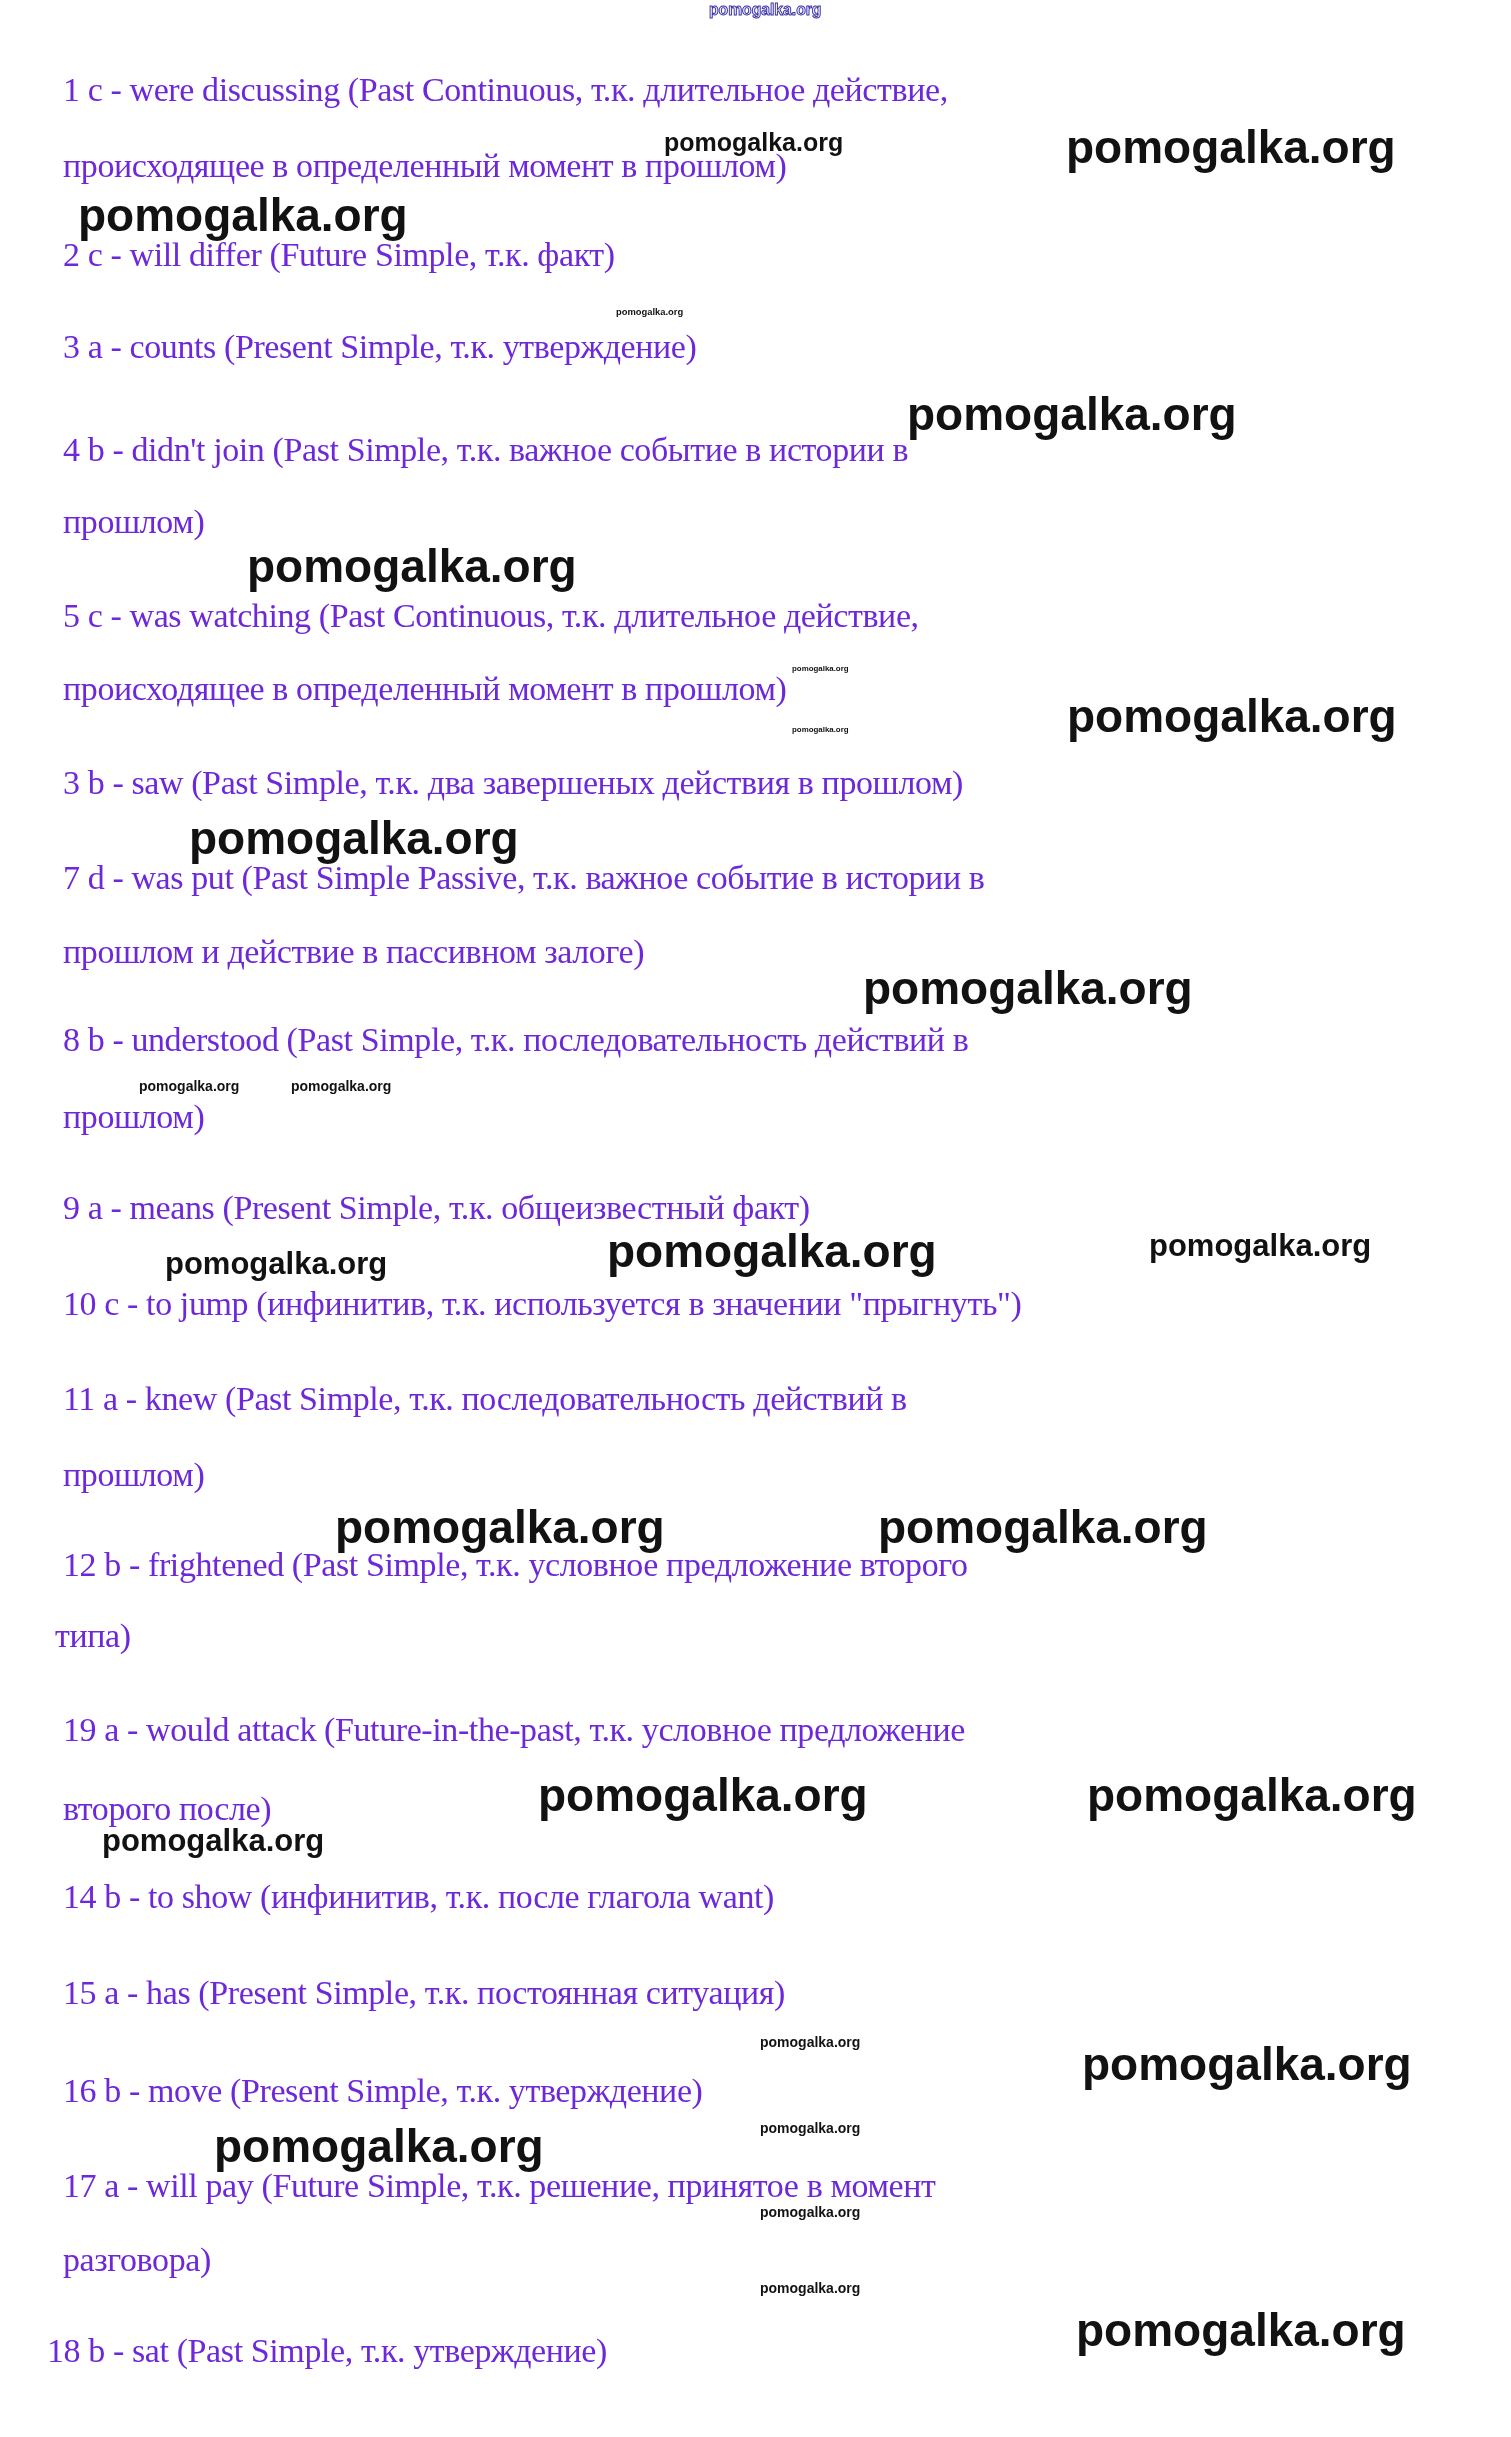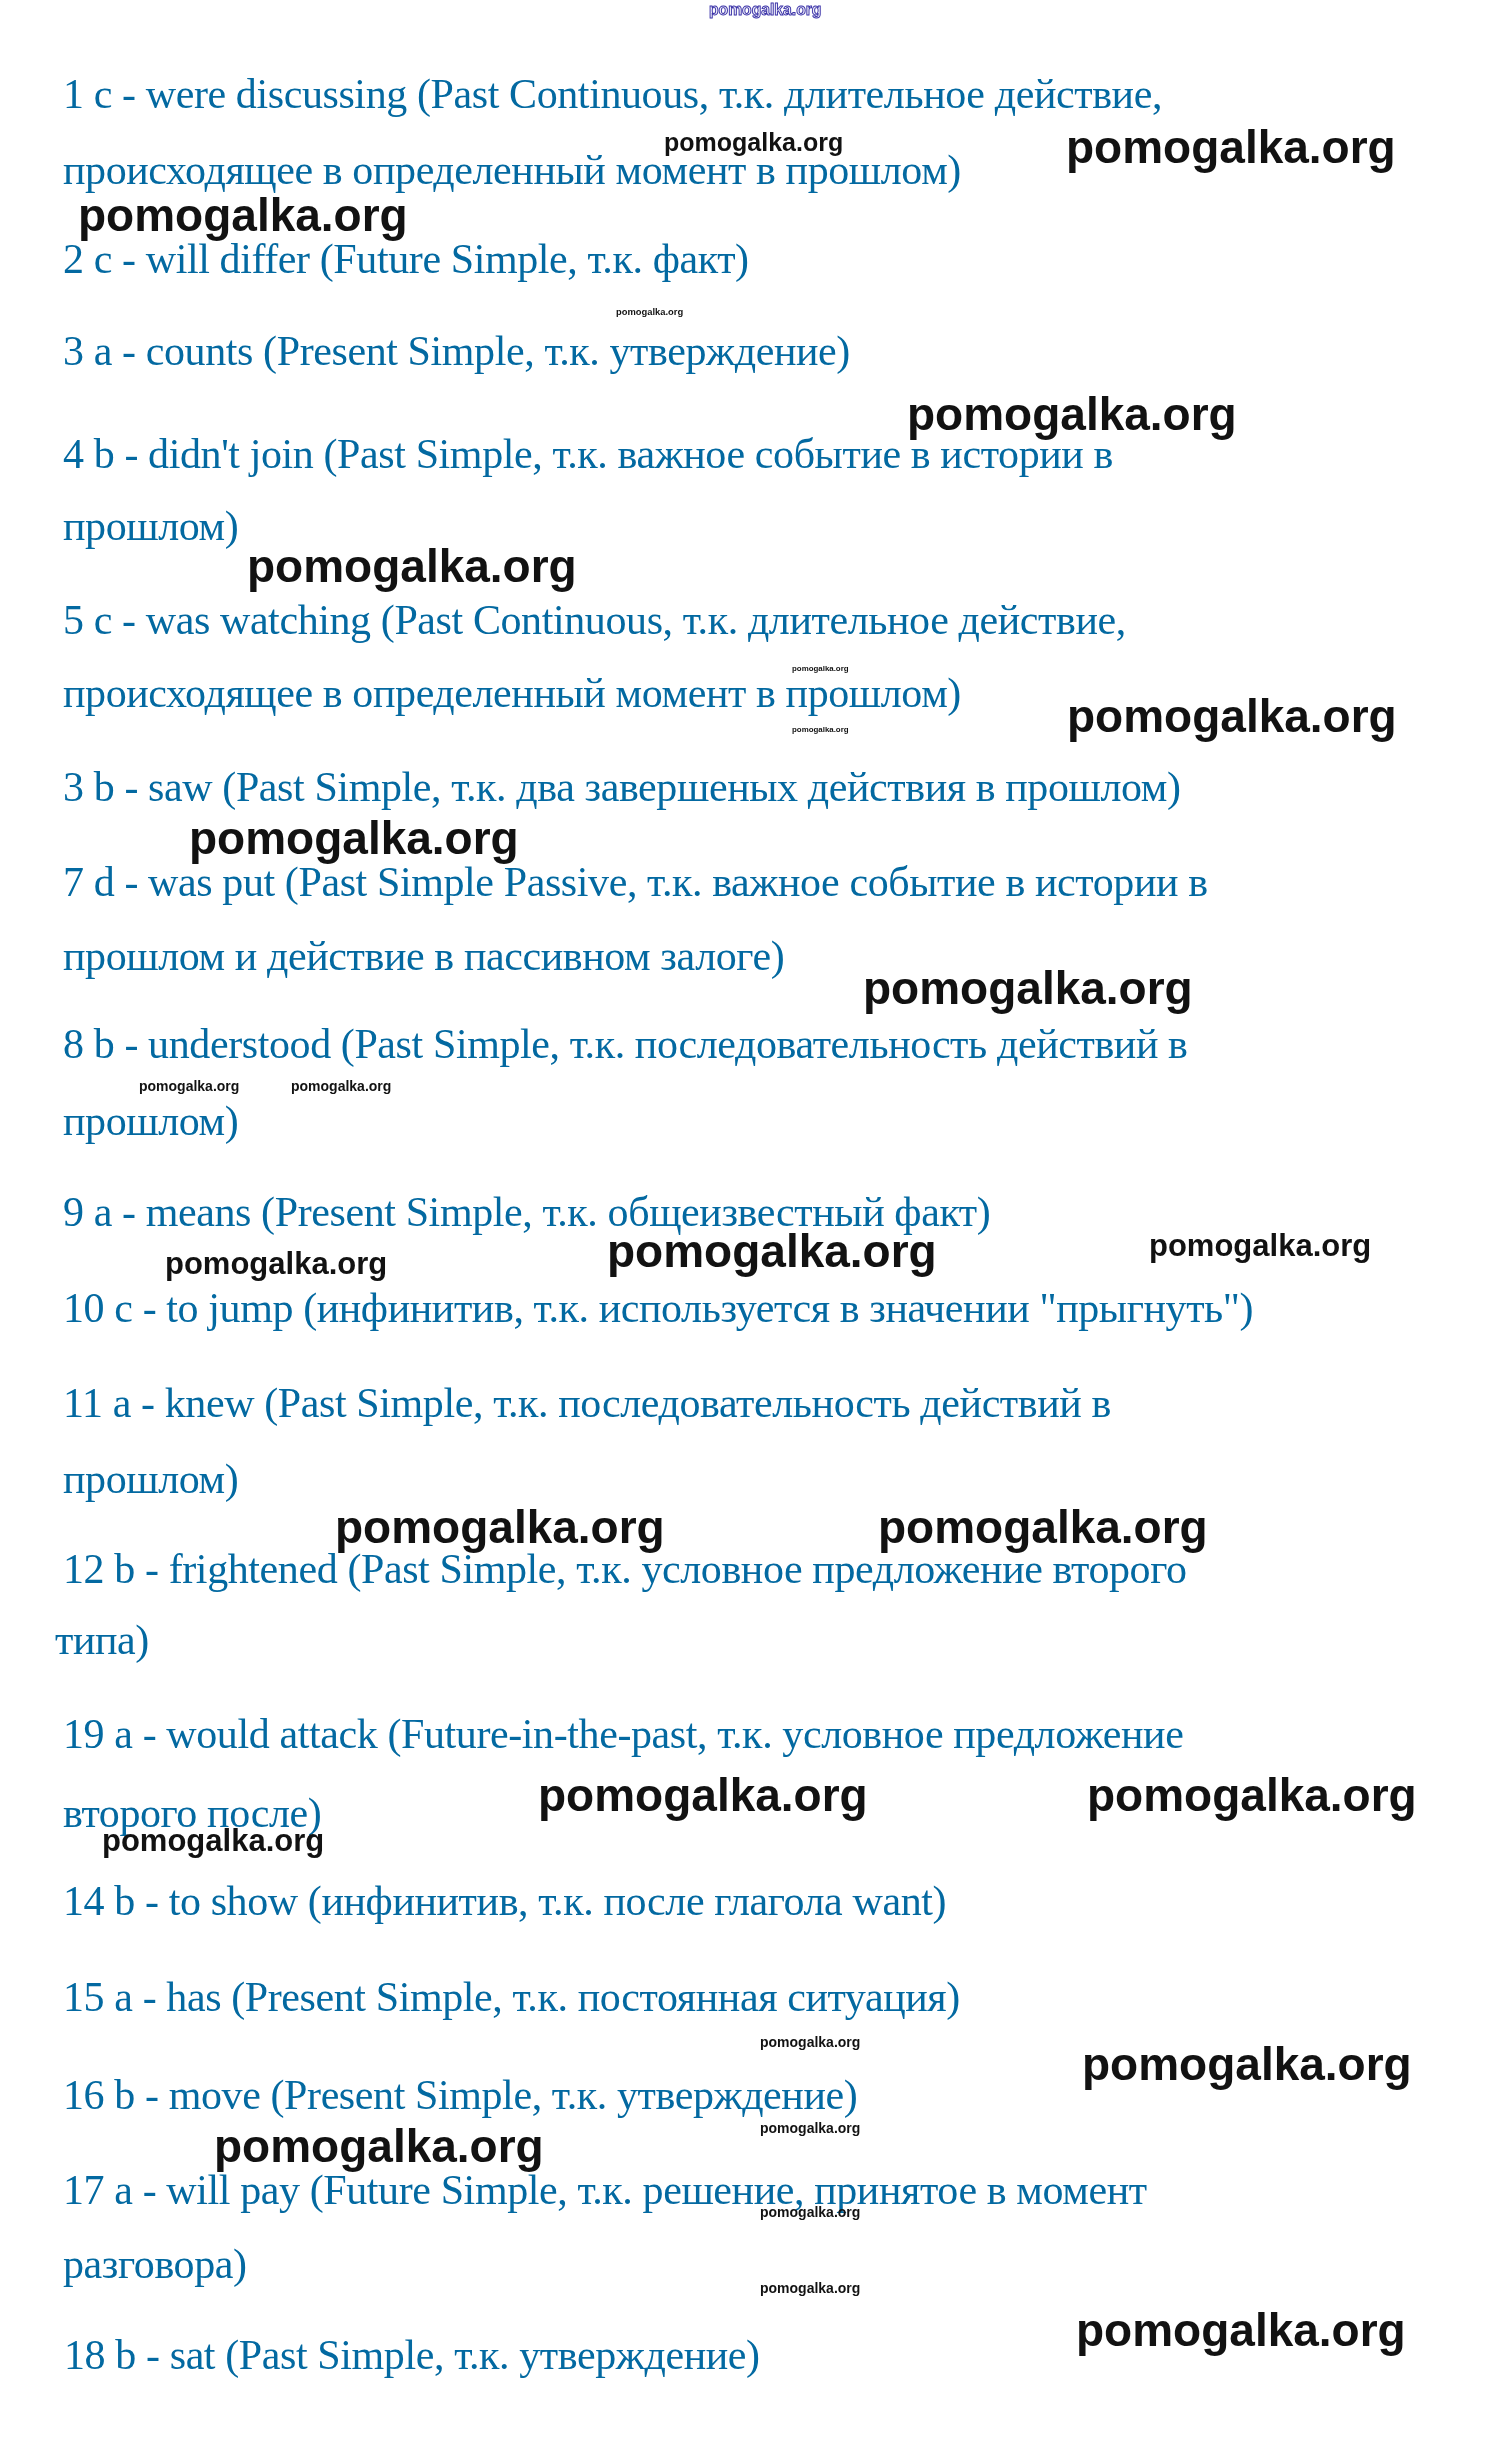--- a/index.html
+++ b/index.html
@@ -8,23 +8,23 @@
     background:#ffffff;
     position:relative;
     overflow:hidden;
     font-family:"Liberation Serif","DejaVu Serif",serif;
   }
   .page{position:absolute;inset:0;}
   .t{
     position:absolute;
     white-space:nowrap;
     font-family:"Liberation Serif","DejaVu Serif",serif;
-    font-size:42px;
+    font-size:34px;
     letter-spacing:-0.4px;
-    color:#0369a1;
+    color:#6d28d9;
     line-height:1.1;
   }
   .wm{
     position:absolute;
     white-space:nowrap;
     font-family:"Liberation Sans","DejaVu Sans",sans-serif;
     font-weight:700;
     color:#121212;
     line-height:1;
   }
@@ -65,21 +65,21 @@
   <div class="t" style="left:63px;top:1456px">прошлом)</div>
   <div class="t" style="left:63px;top:1546px">12 b - frightened (Past Simple, т.к. условное предложение второго</div>
   <div class="t" style="left:55px;top:1617px">типа)</div>
   <div class="t" style="left:63px;top:1711px">19 a - would attack (Future-in-the-past, т.к. условное предложение</div>
   <div class="t" style="left:63px;top:1790px">второго после)</div>
   <div class="t" style="left:63px;top:1878px">14 b - to show (инфинитив, т.к. после глагола want)</div>
   <div class="t" style="left:63px;top:1974px">15 a - has (Present Simple, т.к. постоянная ситуация)</div>
   <div class="t" style="left:63px;top:2072px">16 b - move (Present Simple, т.к. утверждение)</div>
   <div class="t" style="left:63px;top:2167px">17 a - will pay (Future Simple, т.к. решение, принятое в момент</div>
   <div class="t" style="left:63px;top:2241px">разговора)</div>
-  <div class="t" style="left:64px;top:2332px">18 b - sat (Past Simple, т.к. утверждение)</div>
+  <div class="t" style="left:47px;top:2332px">18 b - sat (Past Simple, т.к. утверждение)</div>
 
   <span class="wm wm-blue" style="left:709px;top:2.4px">pomogalka.org</span>
   <span class="wm wm-32" style="left:664px;top:130px">pomogalka.org</span>
   <span class="wm wm-58" style="left:1066px;top:124px">pomogalka.org</span>
   <span class="wm wm-58" style="left:78px;top:192px">pomogalka.org</span>
   <span class="wm wm-12" style="left:616px;top:307px">pomogalka.org</span>
   <span class="wm wm-58" style="left:907px;top:391px">pomogalka.org</span>
   <span class="wm wm-58" style="left:247px;top:543px">pomogalka.org</span>
   <span class="wm wm-10" style="left:792px;top:665px">pomogalka.org</span>
   <span class="wm wm-58" style="left:1067px;top:693px">pomogalka.org</span>

